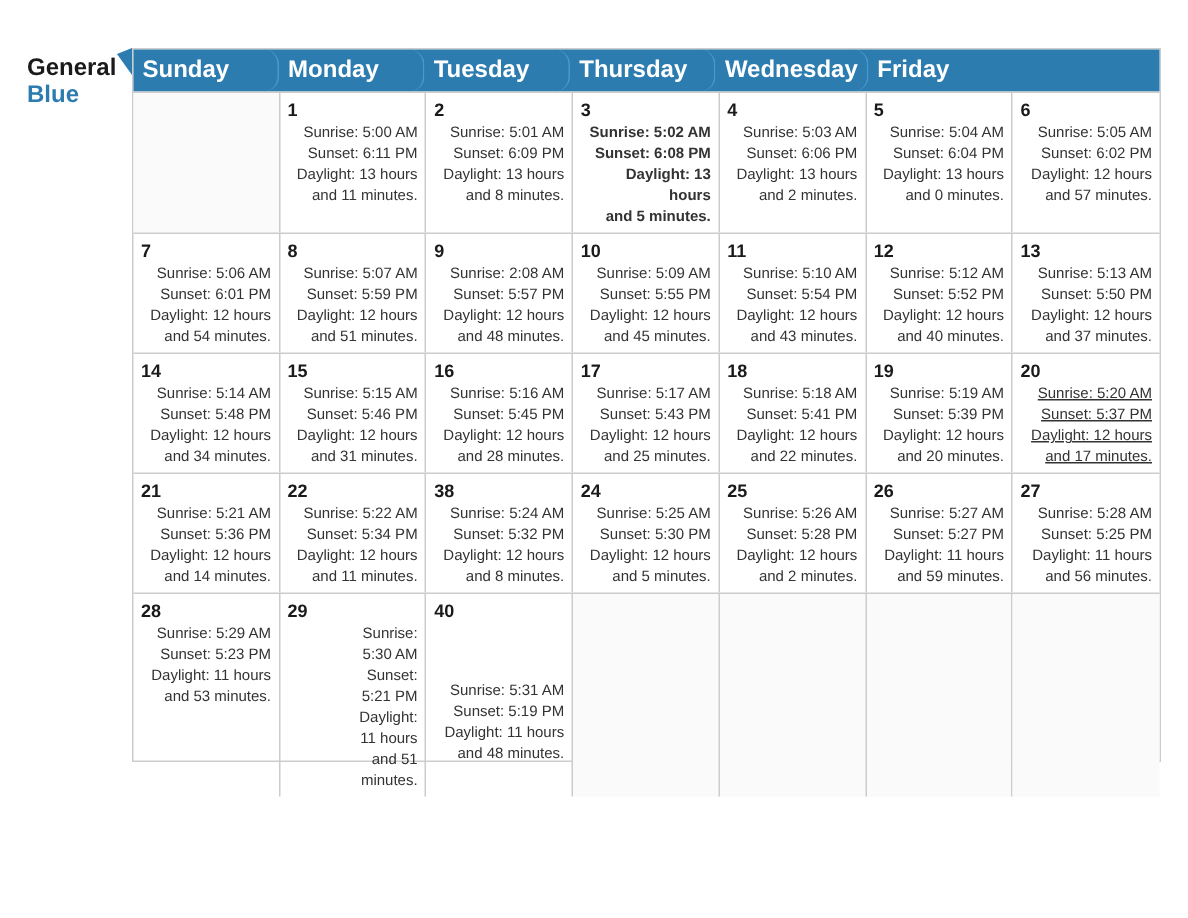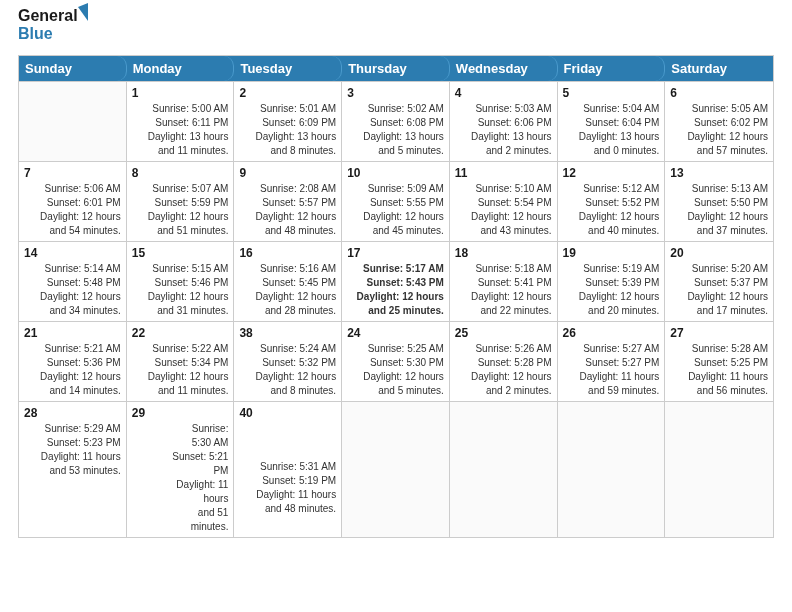--- a/index.html
+++ b/index.html
@@ -6,23 +6,23 @@
     body {
       width: 792px;
       height: 612px;
       font-family: Arial, sans-serif;
       background: #fff;
       overflow: hidden;
     }
     .page {
       width: 792px;
       height: 520px;
-      padding: 3px 18px 12px 18px;
-      display: flex;
-      flex-direction: column;
+      padding: 32px 18px 12px 18px;
+      display: flex;
+      flex-direction: row;
     }
     .header {
       display: flex;
       justify-content: space-between;
       align-items: flex-start;
       margin-bottom: 10px;
     }
     .logo {
       display: flex;
       align-items: center;
@@ -46,21 +46,21 @@
       flex-direction: column;
       border: 1px solid #ccc;
     }
     .cal-header-row {
       display: grid;
       grid-template-columns: repeat(7, 1fr);
       background: #2c7cb0;
     }
     .cal-header-cell {
       color: #fff;
-      font-size: 13px;
+      font-size: 16px;
       font-weight: bold;
       padding: 5px 6px;
       text-align: left;
       border-right: 1px solid #4a9acc;
       border-radius: 10px;
     }
     .cal-header-cell:last-child { border-right: none; }
     .cal-body {
       flex: 1;
       display: flex;
@@ -115,42 +115,41 @@
   </div>
 
   <div class="calendar">
     <div class="cal-header-row">
     <div class="cal-header-cell">Sunday</div>
         <div class="cal-header-cell">Monday</div>
         <div class="cal-header-cell">Tuesday</div>
         <div class="cal-header-cell">Thursday</div>
         <div class="cal-header-cell">Wednesday</div>
         <div class="cal-header-cell">Friday</div>
-        <div class="cal-header-cell">Saturday</div>
       </div>
     <div class="cal-body">
     <div class="cal-week">
           <div class="cal-cell empty"></div>
           <div class="cal-cell">
             <span class="day-num">1</span>
             <div class="day-info" style="white-space: pre-line;">Sunrise: 5:00 AM
 Sunset: 6:11 PM
 Daylight: 13 hours
 and 11 minutes.</div>
           </div>
           <div class="cal-cell">
             <span class="day-num">2</span>
             <div class="day-info" style="white-space: pre-line;">Sunrise: 5:01 AM
 Sunset: 6:09 PM
 Daylight: 13 hours
 and 8 minutes.</div>
           </div>
           <div class="cal-cell">
             <span class="day-num">3</span>
-            <div class="day-info" style="white-space: pre-line;">Sunrise: 5:02 AM
+            <div class="day-info" style="white-space: pre-line; font-weight: bold;">Sunrise: 5:02 AM
 Sunset: 6:08 PM
 Daylight: 13 hours
 and 5 minutes.</div>
           </div>
           <div class="cal-cell">
             <span class="day-num">4</span>
             <div class="day-info" style="white-space: pre-line;">Sunrise: 5:03 AM
 Sunset: 6:06 PM
 Daylight: 13 hours
 and 2 minutes.</div>
@@ -238,42 +237,42 @@
           </div>
           <div class="cal-cell">
             <span class="day-num">16</span>
             <div class="day-info" style="white-space: pre-line;">Sunrise: 5:16 AM
 Sunset: 5:45 PM
 Daylight: 12 hours
 and 28 minutes.</div>
           </div>
           <div class="cal-cell">
             <span class="day-num">17</span>
-            <div class="day-info" style="white-space: pre-line; font-weight: bold;">Sunrise: 5:17 AM
+            <div class="day-info" style="white-space: pre-line;">Sunrise: 5:17 AM
 Sunset: 5:43 PM
 Daylight: 12 hours
 and 25 minutes.</div>
           </div>
           <div class="cal-cell">
             <span class="day-num">18</span>
             <div class="day-info" style="white-space: pre-line;">Sunrise: 5:18 AM
 Sunset: 5:41 PM
 Daylight: 12 hours
 and 22 minutes.</div>
           </div>
           <div class="cal-cell">
             <span class="day-num">19</span>
             <div class="day-info" style="white-space: pre-line;">Sunrise: 5:19 AM
 Sunset: 5:39 PM
 Daylight: 12 hours
 and 20 minutes.</div>
           </div>
           <div class="cal-cell">
             <span class="day-num">20</span>
-            <div class="day-info" style="white-space: pre-line;">Sunrise: 5:20 AM
+            <div class="day-info" style="white-space: pre-line; text-decoration: underline;">Sunrise: 5:20 AM
 Sunset: 5:37 PM
 Daylight: 12 hours
 and 17 minutes.</div>
           </div>
         </div>
         <div class="cal-week">
           <div class="cal-cell">
             <span class="day-num">21</span>
             <div class="day-info" style="white-space: pre-line;">Sunrise: 5:21 AM
 Sunset: 5:36 PM

